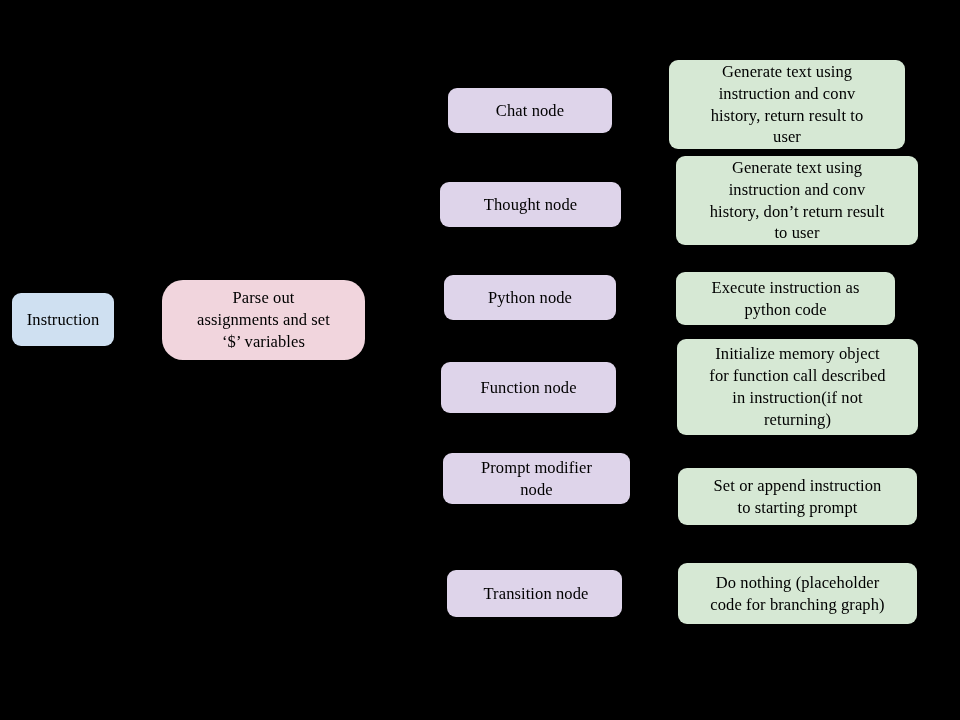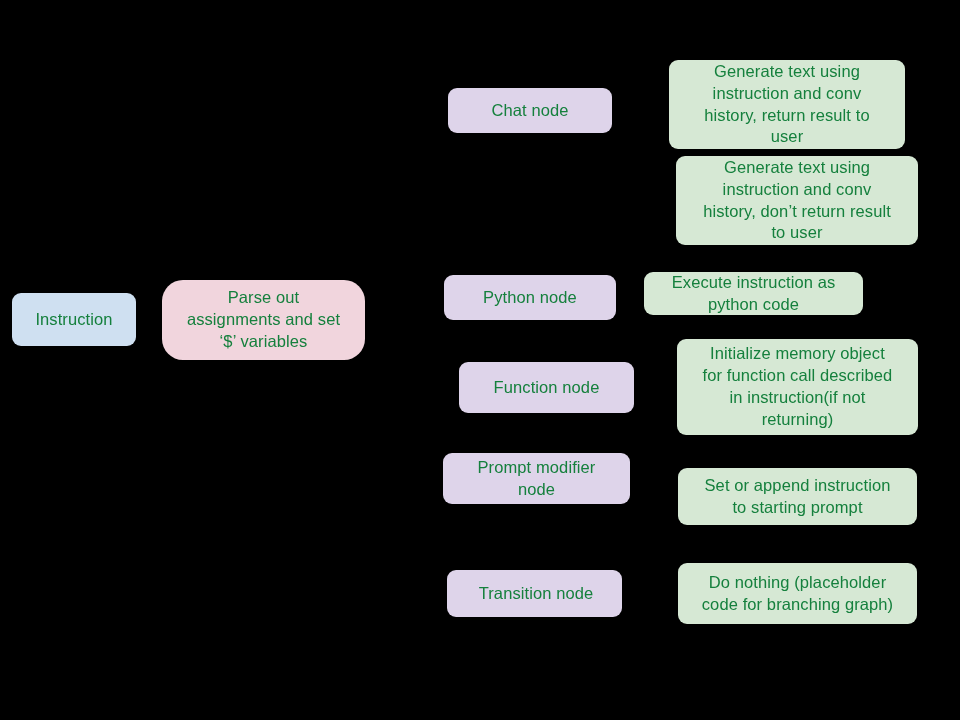--- a/index.html
+++ b/index.html
@@ -24,66 +24,68 @@
     background: #000000;
   }
   .node {
     position: absolute;
     box-sizing: border-box;
     border-radius: 9px;
     display: flex;
     align-items: center;
     justify-content: center;
     text-align: center;
-    color: #15803d;
+    color: #000000;
     font-size: 16.5px;
     line-height: 1.32;
     padding: 2px 7px;
     white-space: pre-line;
     letter-spacing: 0.1px;
+    font-family: Liberation Serif, serif;
   }
   .node.fill-blue   { background: #cfe0f1; }
   .node.fill-pink   { background: #f1d5dd; border-radius: 21px; }
   .node.fill-purple { background: #ded4ea; }
   .node.fill-green  { background: #d6e8d4; }
 </style>
 </head>
 <body>
 
 <div id="canvas">
 
-  <div class="node fill-blue" style="left:12px; top:293px; width:124px; height:53px;">Instruction</div>
+  <div class="node fill-blue" style="left:12px; top:293px; width:102px; height:53px;">Instruction</div>
 
   <div class="node fill-pink" style="left:162px; top:280px; width:203px; height:80px;">Parse out
 assignments and set
 ‘$’ variables</div>
 
   <div class="node fill-purple" style="left:448px; top:88px; width:164px; height:45px;">Chat node</div>
 
+  <div class="node fill-purple" style="left:440px; top:182px; width:181px; height:45px;">Thought node</div>
 
   <div class="node fill-purple" style="left:444px; top:275px; width:172px; height:45px;">Python node</div>
 
-  <div class="node fill-purple" style="left:459px; top:362px; width:175px; height:51px;">Function node</div>
+  <div class="node fill-purple" style="left:441px; top:362px; width:175px; height:51px;">Function node</div>
 
   <div class="node fill-purple" style="left:443px; top:453px; width:187px; height:51px;">Prompt modifier
 node</div>
 
   <div class="node fill-purple" style="left:447px; top:570px; width:175px; height:47px;padding-left:10px;">Transition node</div>
 
   <div class="node fill-green" style="left:669px; top:60px; width:236px; height:89px;">Generate text using
 instruction and conv
 history, return result to
 user</div>
 
   <div class="node fill-green" style="left:676px; top:156px; width:242px; height:89px;">Generate text using
 instruction and conv
 history, don’t return result
 to user</div>
 
-  <div class="node fill-green" style="left:644px; top:272px; width:219px; height:43px;">Execute instruction as
+  <div class="node fill-green" style="left:676px; top:272px; width:219px; height:53px;">Execute instruction as
 python code</div>
 
   <div class="node fill-green" style="left:678px; top:468px; width:239px; height:57px;">Set or append instruction
 to starting prompt</div>
 
   <div class="node fill-green" style="left:677px; top:339px; width:241px; height:96px;">Initialize memory object
 for function call described
 in instruction(if not
 returning)</div>
 

